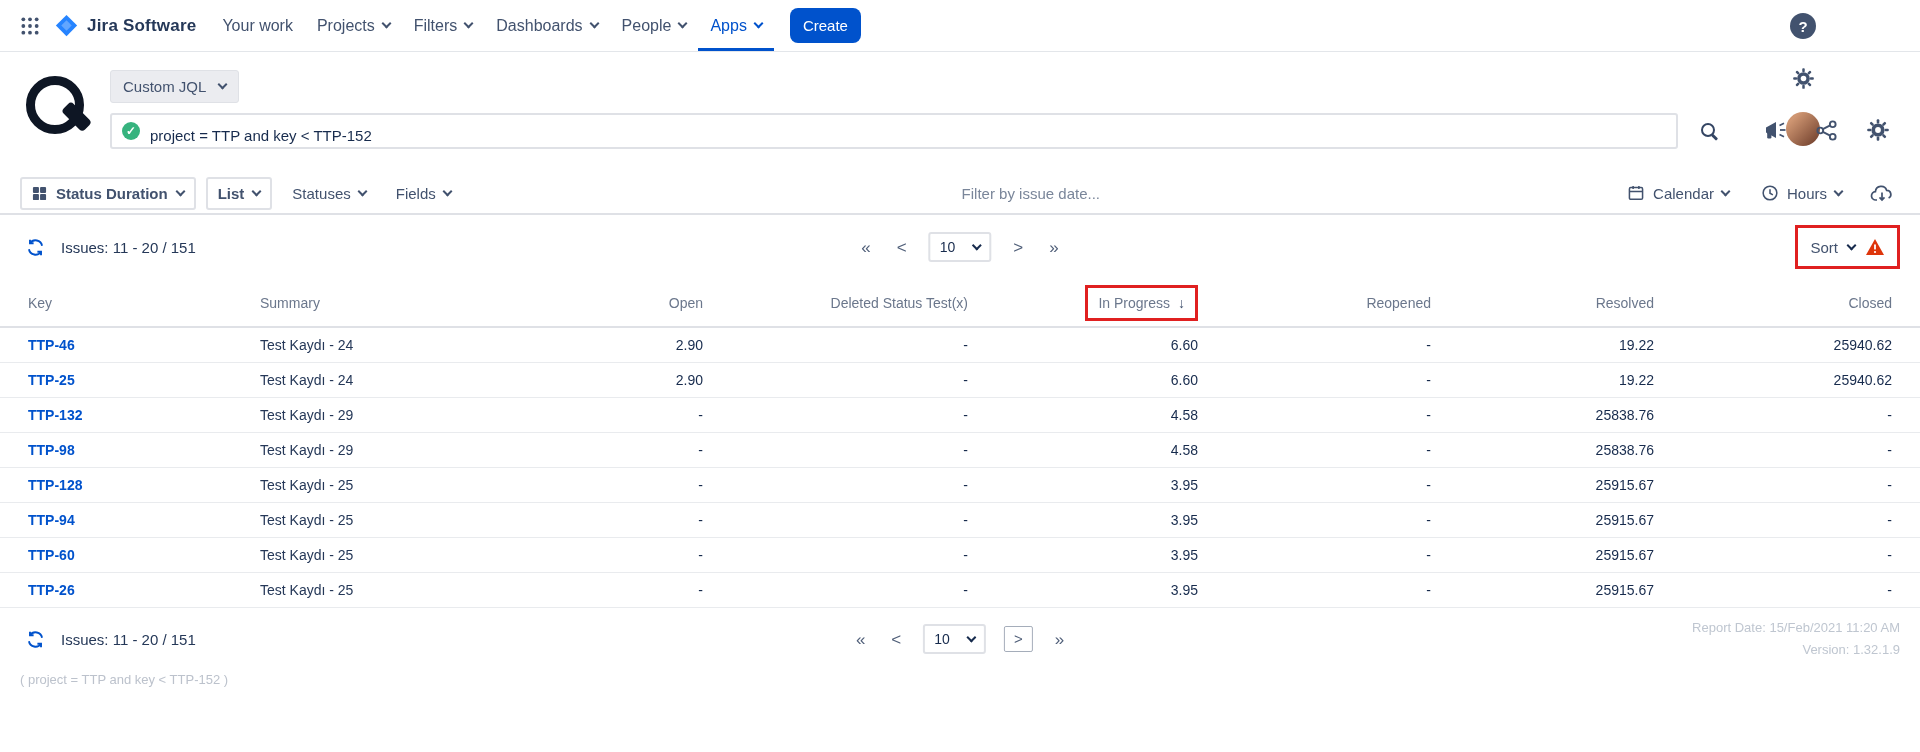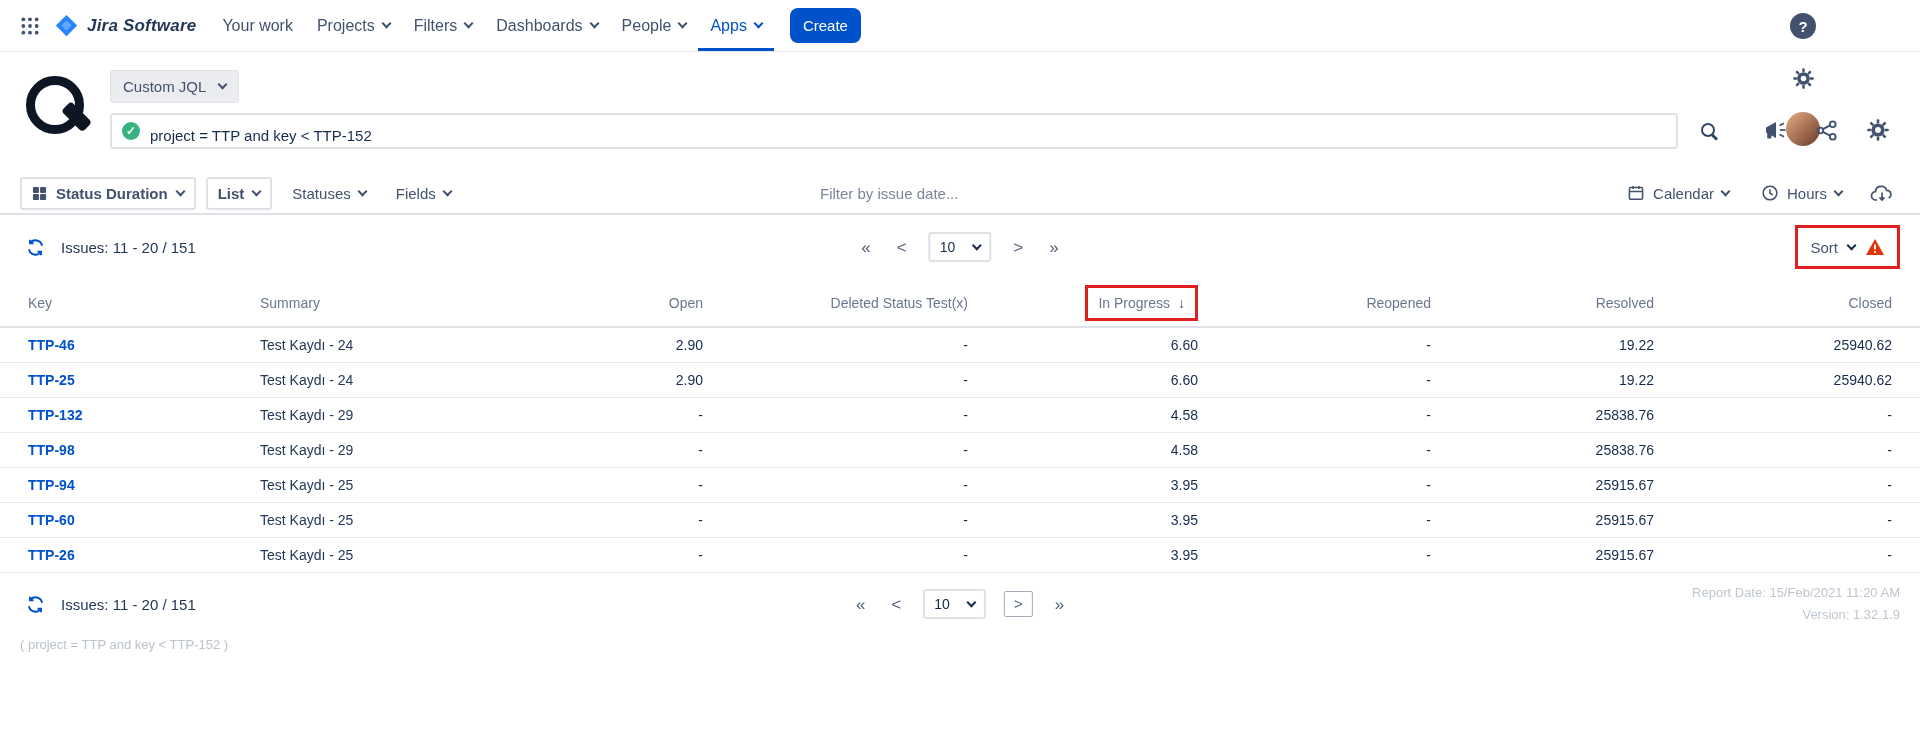--- a/index.html
+++ b/index.html
@@ -6,21 +6,21 @@
   html,body { width: 1920px; height: 752px; background: #fff; overflow: hidden;
     font-family: "Liberation Sans", sans-serif; color: #172B4D; }
 
   
   .topnav { display: flex; align-items: center; height: 52px; padding: 0 14px;
     border-bottom: 1px solid #E3E6EA; background: #fff; }
   .nav-left { display: flex; align-items: center; height: 100%; gap: 4px; flex: 1; min-width: 0; }
   .icon-btn { background: none; border: none; padding: 6px; cursor: pointer;
     display: flex; align-items: center; color: #42526E; }
   .brand { display: flex; align-items: center; gap: 8px; padding: 0 10px 0 4px; cursor: pointer; }
-  .brand-text { font-size: 17px; font-weight: 600; color: #253858; letter-spacing: .2px; white-space: nowrap; font-style: italic; }
+  .brand-text { font-size: 17px; font-weight: 600; color: #253858; letter-spacing: .2px; white-space: nowrap; }
   .nav-items { display: flex; align-items: center; height: 100%; }
   .nav-item { display: flex; align-items: center; gap: 8px; height: 100%; padding: 0 12px;
     font-size: 16px; color: #42526E; text-decoration: none; cursor: pointer; white-space: nowrap; }
   .nav-item.active { color: #0052CC; box-shadow: inset 0 -3px 0 #0052CC; }
   .chev { width: 7px; height: 7px; border-right: 2px solid currentColor; border-bottom: 2px solid currentColor;
     transform: rotate(45deg); display: inline-block; margin-top: -4px; flex: 0 0 auto; }
   .create-btn { margin-left: 12px; background: #0052CC; color: #fff; border: none; border-radius: 8px;
     font-size: 15px; font-weight: 500; padding: 9px 13px; cursor: pointer; font-family: inherit; }
   .nav-right { display: flex; align-items: center; gap: 16px; padding-right: 4px; flex-direction: column; }
   .nav-search { display: flex; align-items: center; gap: 8px; width: 198px; height: 36px;
@@ -63,21 +63,21 @@
 
   
   .toolbar { position: relative; display: flex; align-items: center; gap: 10px; padding: 0 20px;
     height: 42px; border-bottom: 2px solid #DFE1E6; }
   .btn-outline { display: flex; align-items: center; gap: 9px; border: 2px solid #DFE1E6; background: #fff;
     border-radius: 3px; color: #42526E; font-weight: 700; font-size: 15px; padding: 6px 10px;
     cursor: pointer; font-family: inherit; white-space: nowrap; }
   .btn-plain { display: flex; align-items: center; gap: 8px; border: none; background: none; color: #42526E;
     font-size: 15px; padding: 6px 10px; cursor: pointer; font-family: inherit; white-space: nowrap; }
   .filter-input { position: absolute; left: 50%; transform: translateX(-50%); width: 280px; border: none;
-    outline: none; text-align: left; font-size: 15px; color: #0369a1; background: transparent; font-family: inherit; }
+    outline: none; text-align: right; font-size: 15px; color: #0369a1; background: transparent; font-family: inherit; }
   .filter-input::placeholder { color: #7A869A; }
   .toolbar-right { margin-left: auto; display: flex; align-items: center; gap: 12px; }
 
   
   .issues-bar { position: relative; display: flex; align-items: center; padding: 0 20px; height: 64px; }
   .issues-left { display: flex; align-items: center; gap: 10px; font-size: 15px; color: #253858; white-space: nowrap; }
   .pagination { position: absolute; left: 50%; transform: translateX(-50%);
     display: flex; align-items: center; gap: 18px; }
   .page-arrow { background: none; border: none; color: #505F79; font-size: 17px; cursor: pointer;
     padding: 2px 4px; font-family: inherit; line-height: 1; }
@@ -405,20 +405,30 @@
         <td><a class="key-link">TTP-98</a></td>
         <td>Test Kaydı - 29</td>
         <td>-</td>
         <td>-</td>
         <td>4.58</td>
         <td>-</td>
         <td>25838.76</td>
         <td>-</td>
       </tr>
       <tr>
+        <td><a class="key-link">TTP-128</a></td>
+        <td>Test Kaydı - 25</td>
+        <td>-</td>
+        <td>-</td>
+        <td>3.95</td>
+        <td>-</td>
+        <td>25915.67</td>
+        <td>-</td>
+      </tr>
+      <tr>
         <td><a class="key-link">TTP-94</a></td>
         <td>Test Kaydı - 25</td>
         <td>-</td>
         <td>-</td>
         <td>3.95</td>
         <td>-</td>
         <td>25915.67</td>
         <td>-</td>
       </tr>
       <tr>

